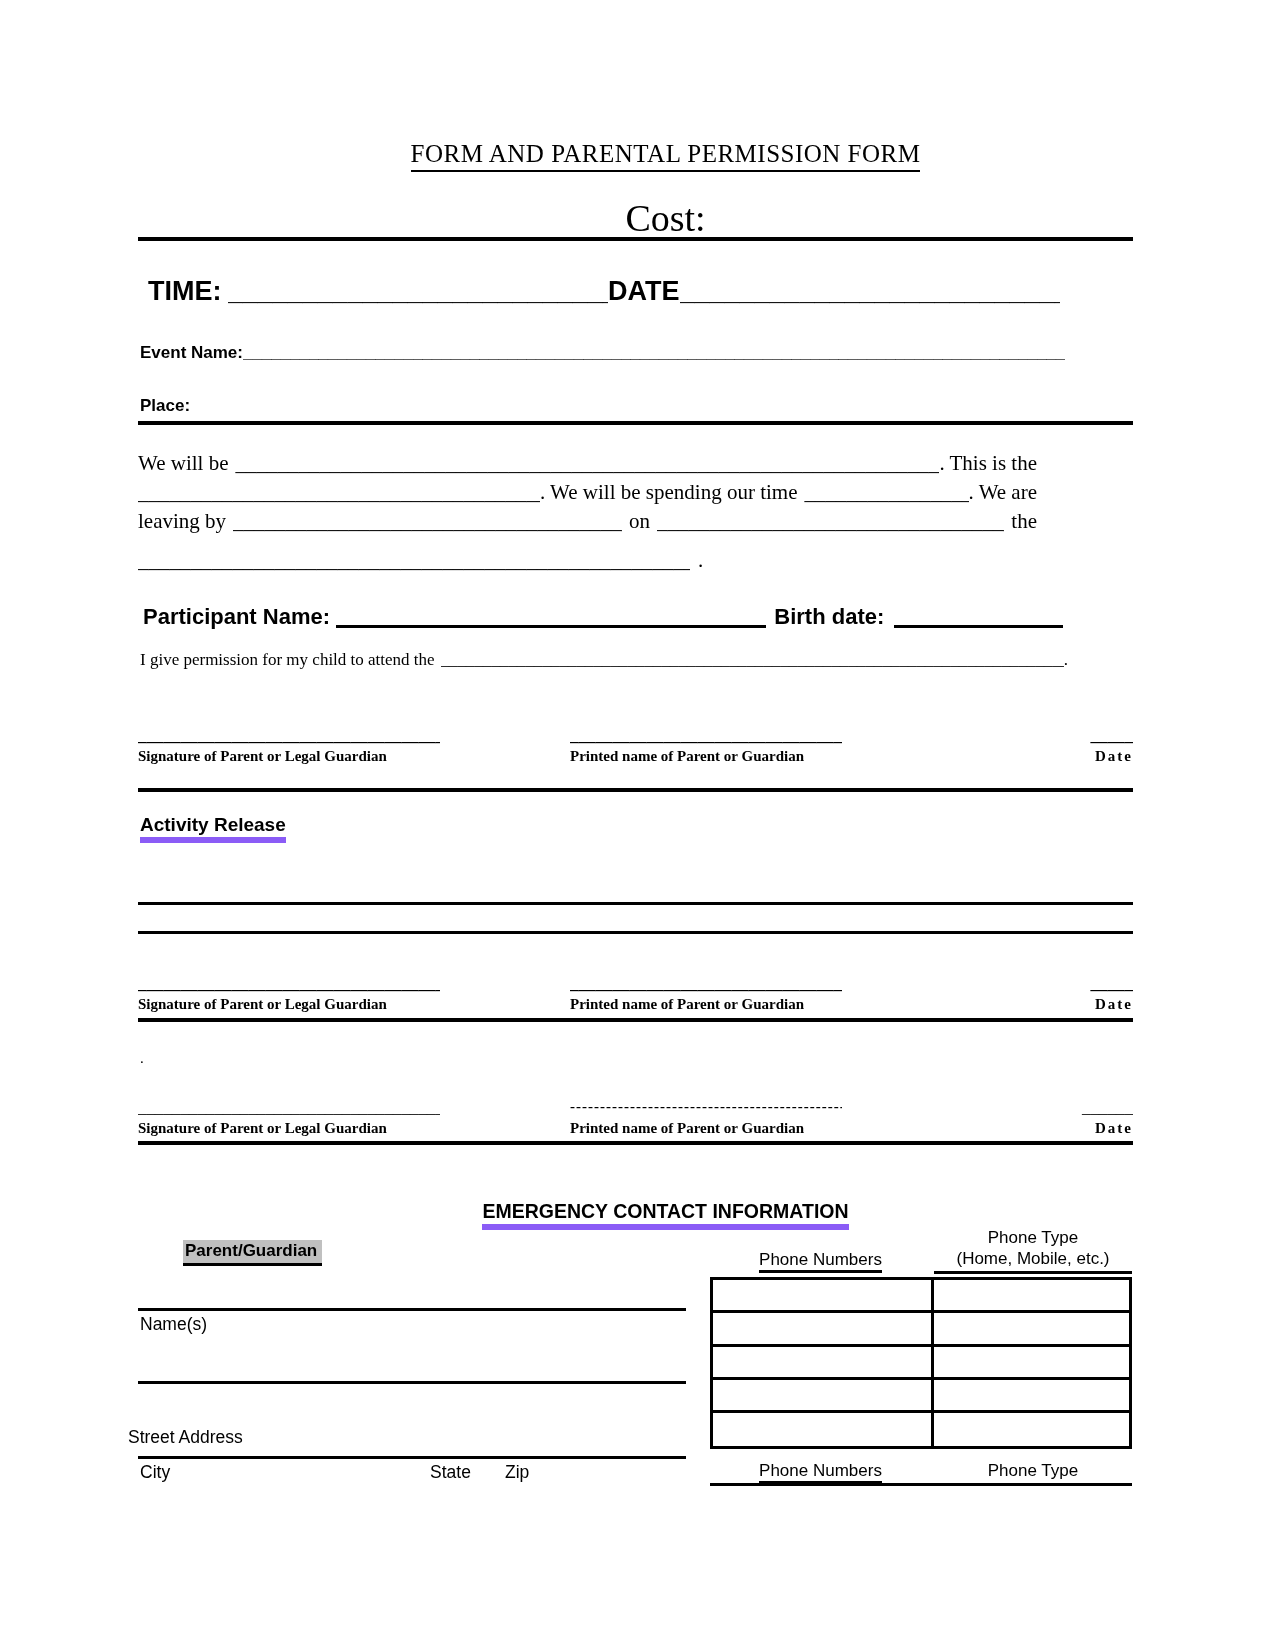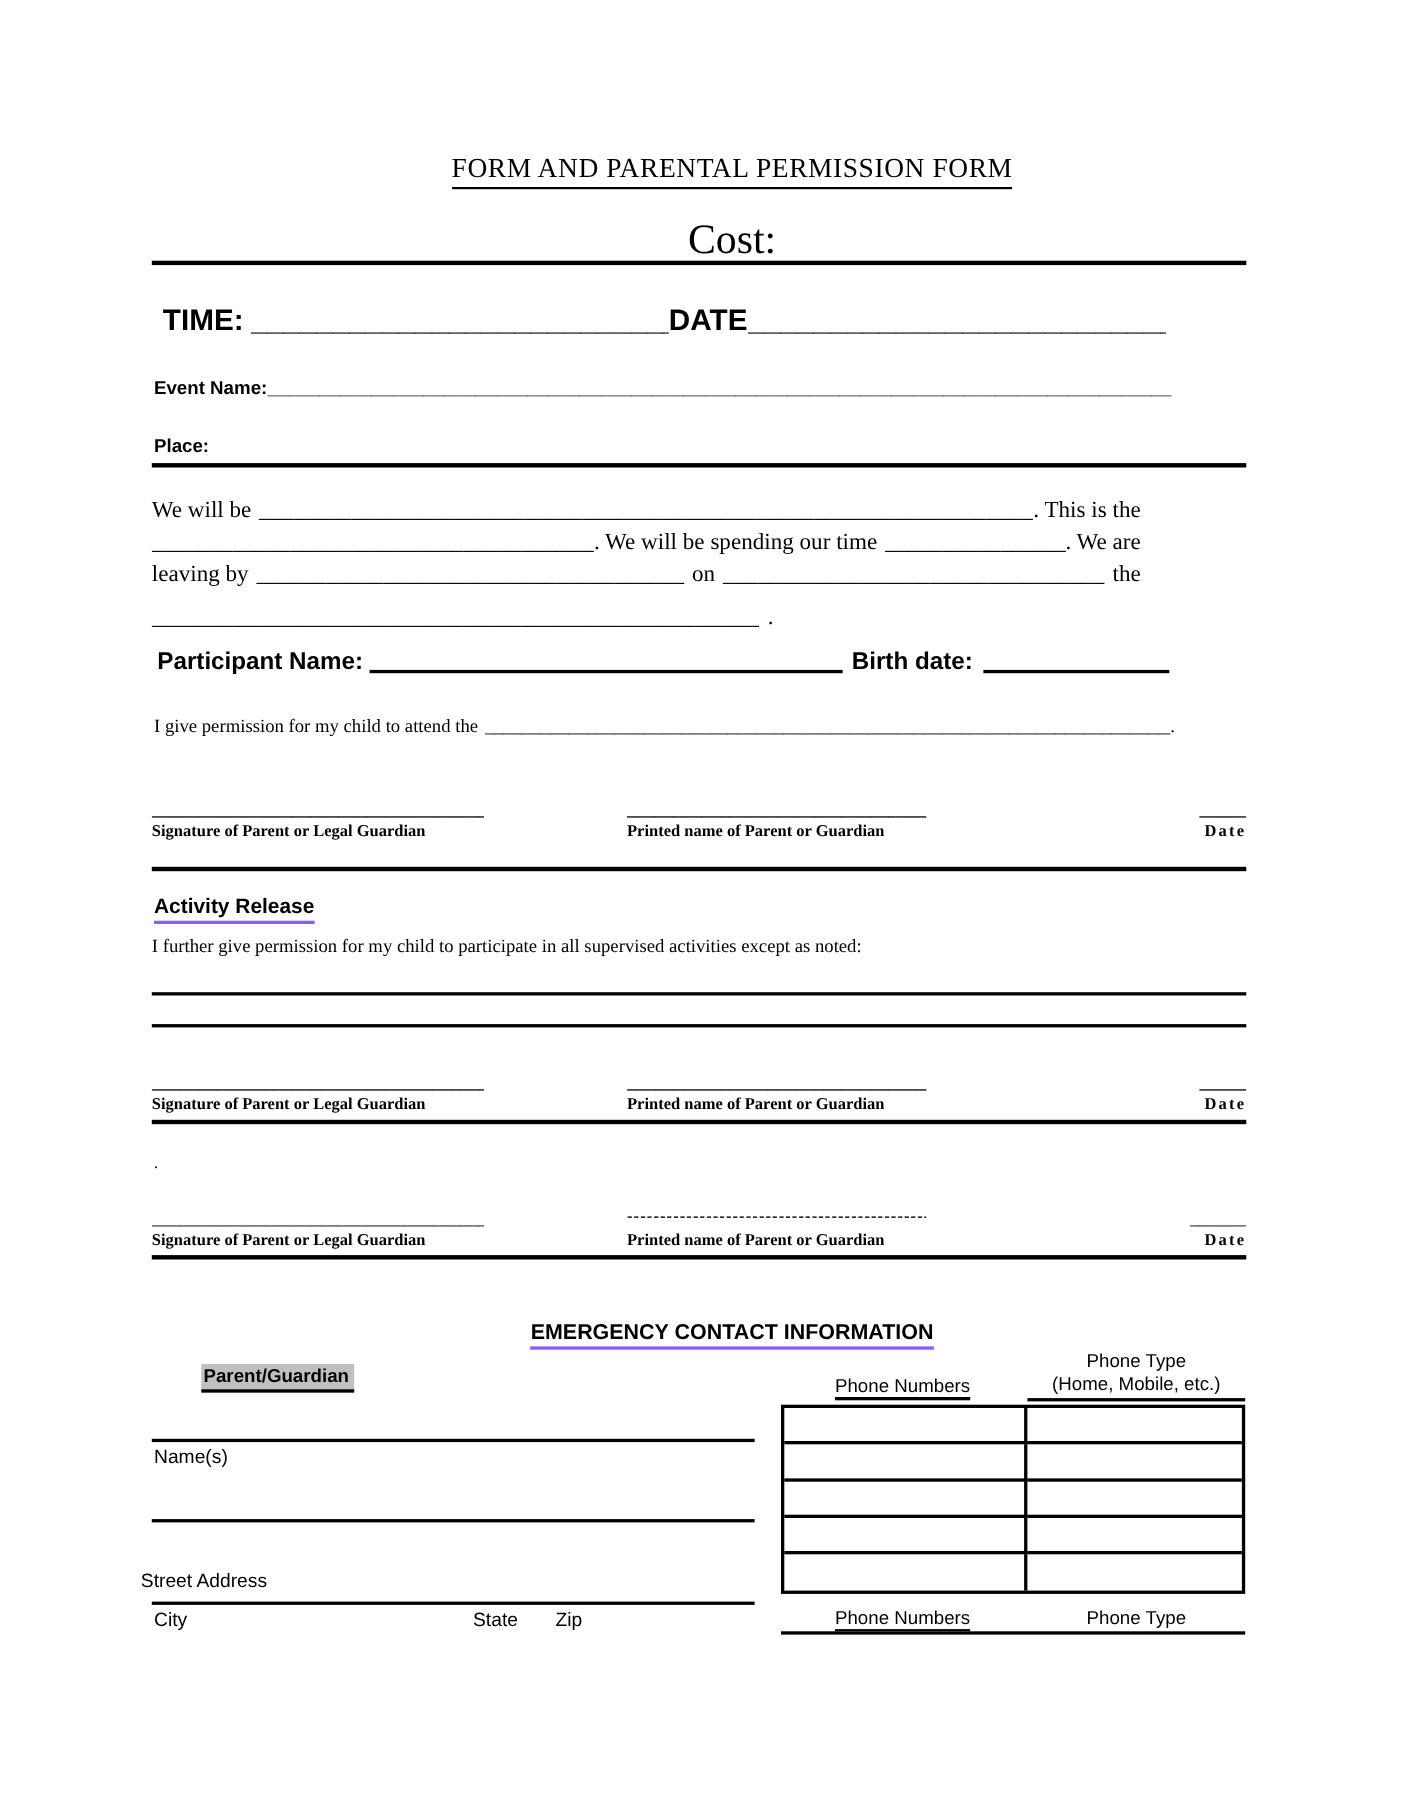--- a/index.html
+++ b/index.html
@@ -30,21 +30,21 @@
   .sigline{height:21px;overflow:hidden;white-space:nowrap;
            font-family:"Liberation Serif",serif;font-size:17px;font-weight:bold;}
   .sigline.thin{font-weight:normal;}
   .sigline.dash{font-size:15px;letter-spacing:1px;}
   .siglabel{font-family:"Liberation Serif",serif;font-weight:bold;font-size:15px;margin-top:1px;}
   .datelabel{letter-spacing:2px;}
   .dateline{width:46px;margin-left:auto;overflow:hidden;height:21px;white-space:nowrap;
             font-family:"Liberation Serif",serif;font-size:17px;font-weight:bold;}
   .dateline.thin{font-weight:normal;}
   .underhead{font-weight:bold;font-size:19px;}
-  .underhead span{border-bottom:3px solid #8b5cf6;padding-bottom:2px;}
+  .underhead span{border-bottom:6px solid #8b5cf6;padding-bottom:2px;}
   .activitybody{font-family:"Liberation Serif",serif;font-size:17px;}
   
   .hl{display:inline-block;background:#c0c0c0;border-bottom:3px solid #000;
       font-weight:bold;font-size:17px;padding:1px 5px 2px 2px;}
   .colhead{font-size:17px;text-align:center;}
   .colhead .u{border-bottom:3px solid #000;padding-bottom:1px;}
   .phonetype{line-height:21px;border-bottom:3px solid #000;padding-bottom:2px;}
   .ptable{position:absolute;left:710px;top:1277px;width:422px;
           border:3px solid #000;box-sizing:border-box;
           display:grid;grid-template-columns:221px 1fr;grid-auto-rows:33.3px;}
@@ -105,21 +105,21 @@
       <span>on</span>
       <span class="fill" style="margin:0 7px;">__________________________________________________________________________________________________________________________________</span>
       <span>the</span>
     </div>
     <div class="row" style="margin-top:10px;">
       <span class="fill" style="flex:0 0 552px;">__________________________________________________________________________________________________________________________________</span>
       <span style="margin-left:8px;">.</span>
     </div>
   </div>
 
-  <div class="abs row participant" style="top:588px;left:143px;width:920px;">
+  <div class="abs row participant" style="top:604px;left:143px;width:920px;">
     <span>Participant Name:</span>
     <span class="solidline" style="flex-grow:2.55;margin-left:6px;"></span>
     <span style="margin-left:8px;">Birth date:</span>
     <span class="solidline" style="flex-grow:1;margin-left:10px;"></span>
   </div>
 
   <div class="abs row permission" style="top:650px;left:140px;width:928px;">
     <span>I give permission for my child to attend the</span>
     <span class="fill" style="margin-left:6px;">__________________________________________________________________________________________________________________________________</span>
     <span>.</span>
@@ -137,21 +137,20 @@
     <div class="sig-r">
       <div class="dateline">_____</div>
       <div class="siglabel datelabel">Date</div>
     </div>
   </div>
   <div class="rule" style="top:788px;"></div>
 
   <div class="abs underhead" style="top:814px;left:140px;">
     <span>Activity Release</span>
   </div>
-  <div class="abs activitybody" style="top:850px;left:138px;">I further give permission for my child to participate in all supervised activities except as noted:</div>
   <div class="thinrule" style="top:902px;height:3px;"></div>
   <div class="thinrule" style="top:931px;height:2.5px;"></div>
 
   <div class="sigrow" style="top:974px;">
     <div class="sig-l">
       <div class="sigline">__________________________________________________________________________________________________________________________________</div>
       <div class="siglabel">Signature of Parent or Legal Guardian</div>
     </div>
     <div class="sig-m">
       <div class="sigline">__________________________________________________________________________________________________________________________________</div>

